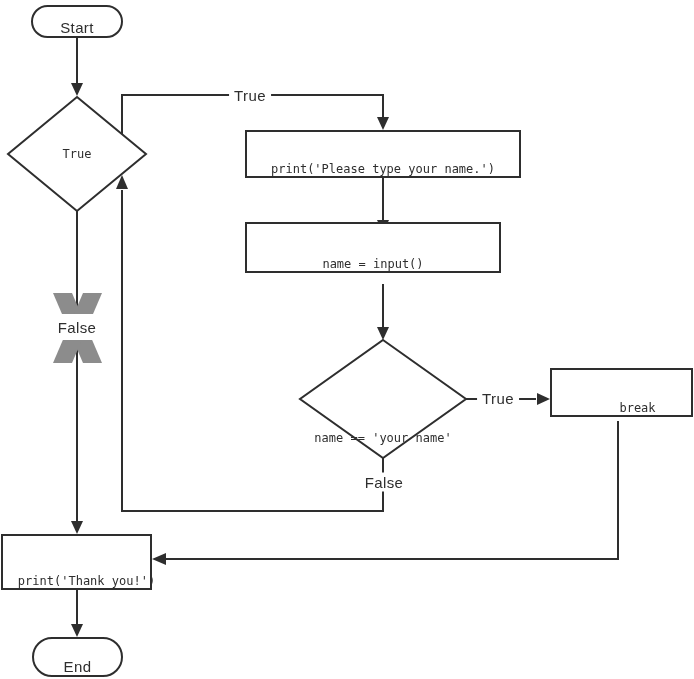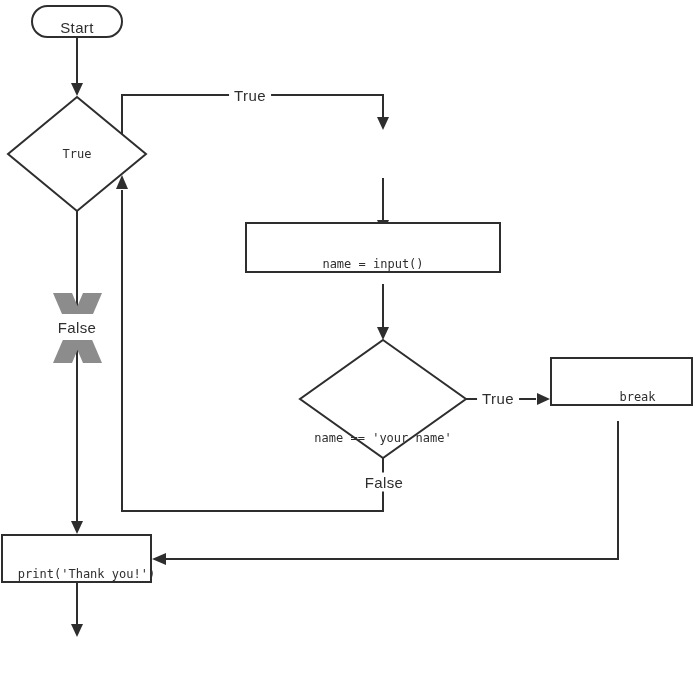--- a/index.html
+++ b/index.html
@@ -92,28 +92,34 @@
       <polygon points="122,175 116,189 128,189"></polygon>
       <polygon points="77,534 71,521 83,521"></polygon>
       <polygon points="152,559 166,553 166,565"></polygon>
       <polygon points="77,637 71,624 83,624"></polygon>
     </g>
   </svg>
 
   <div class="node terminal" style="left:31px;top:5px;width:92px;height:33px;">
     <span>Start</span>
   </div>
+  <div class="node terminal" style="left:32px;top:637px;width:91px;height:40px;">
+    <span>End</span>
+  </div>
 
+  <div class="node process" style="left:245px;top:130px;width:276px;height:48px;">
+    <span>print('Please type your name.')</span>
+  </div>
   <div class="node process" style="left:245px;top:222px;width:256px;height:51px;">
     <span>name = input()</span>
   </div>
-  <div class="node process" style="left:550px;top:357px;width:143px;height:49px;padding-left:32px;">
+  <div class="node process" style="left:550px;top:368px;width:143px;height:49px;padding-left:32px;">
     <span>break</span>
   </div>
-  <div class="node process" style="left:1px;top:534px;width:151px;height:49px;padding-left:20px;">
+  <div class="node process" style="left:1px;top:534px;width:151px;height:56px;padding-left:20px;">
     <span>print('Thank you!')</span>
   </div>
 
   <div class="diamond-text" style="left:77px;top:154px;">True</div>
   <div class="diamond-text" style="left:383px;top:399px;margin-top:39px;">name == 'your name'</div>
 
   <div class="edge-label" style="left:250px;top:95px;">True</div>
   <div class="edge-label" style="left:498px;top:398px;">True</div>
   <div class="edge-label" style="left:384px;top:482px;">False</div>
   <div class="edge-label" style="left:77px;top:327px;padding:1px 3px;">False</div>

